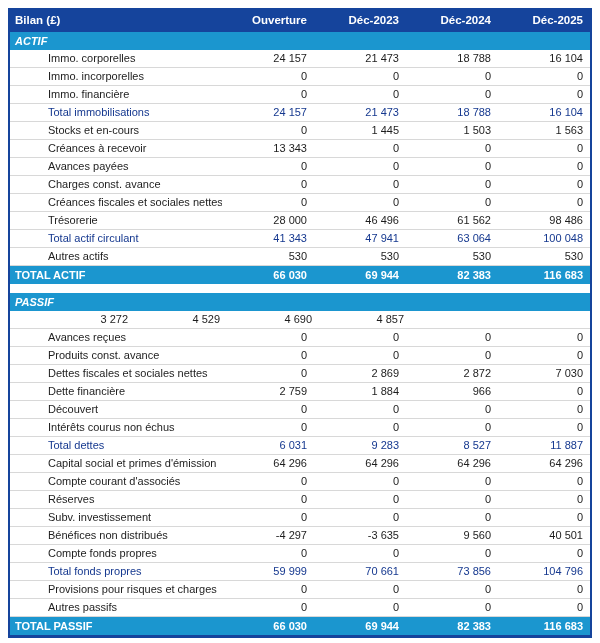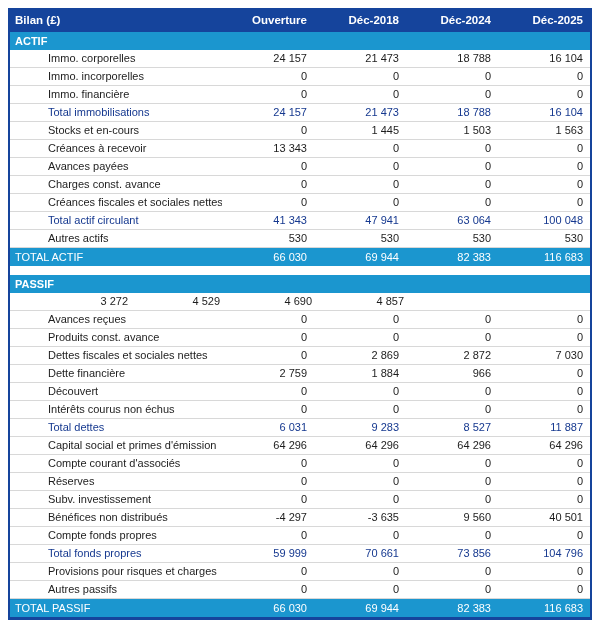--- a/index.html
+++ b/index.html
@@ -41,33 +41,34 @@
     height: 22px;
     background: var(--navy);
     color: #ffffff;
     font-weight: bold;
     font-size: 11.5px;
   }
   .row.section-row {
     background: var(--blue);
     color: #ffffff;
     font-weight: bold;
+    font-style: italic;
   }
   .row.normal, .row.subtotal {
     border-bottom: 1px solid var(--divider);
     padding-left: 33px;
   }
   .row.subtotal {
     font-weight: normal;
     color: var(--subtotal-text);
   }
   .row.grand {
     background: var(--blue);
     color: #ffffff;
-    font-weight: normal;
+    font-weight: bold;
   }
   .label {
     flex: 1 1 auto;
     padding-left: 5px;
     white-space: nowrap;
     overflow: hidden;
   }
   .val {
     flex: 0 0 92px;
     width: 92px;
@@ -81,21 +82,21 @@
   }
 </style>
 </head>
 <body>
 
 <div class="sheet">
   <div class="tbl">
     <div class="row head">
       <div class="label">Bilan (£)</div>
       <div class="val">Ouverture</div>
-      <div class="val">Déc-2018</div>
+      <div class="val">Déc-2023</div>
       <div class="val">Déc-2024</div>
       <div class="val">Déc-2025</div>
     </div>
     <div id="tbl-body">
         <div class="row section-row">
           <div class="label">ACTIF</div>
         </div>
         <div class="row normal">
           <div class="label">Immo. corporelles</div>
           <div class="val">24 157</div>
@@ -152,20 +153,27 @@
           <div class="val">0</div>
           <div class="val">0</div>
         </div>
         <div class="row normal">
           <div class="label">Créances fiscales et sociales nettes</div>
           <div class="val">0</div>
           <div class="val">0</div>
           <div class="val">0</div>
           <div class="val">0</div>
         </div>
+        <div class="row normal">
+          <div class="label">Trésorerie</div>
+          <div class="val">28 000</div>
+          <div class="val">46 496</div>
+          <div class="val">61 562</div>
+          <div class="val">98 486</div>
+        </div>
         <div class="row subtotal">
           <div class="label">Total actif circulant</div>
           <div class="val">41 343</div>
           <div class="val">47 941</div>
           <div class="val">63 064</div>
           <div class="val">100 048</div>
         </div>
         <div class="row normal">
           <div class="label">Autres actifs</div>
           <div class="val">530</div>

